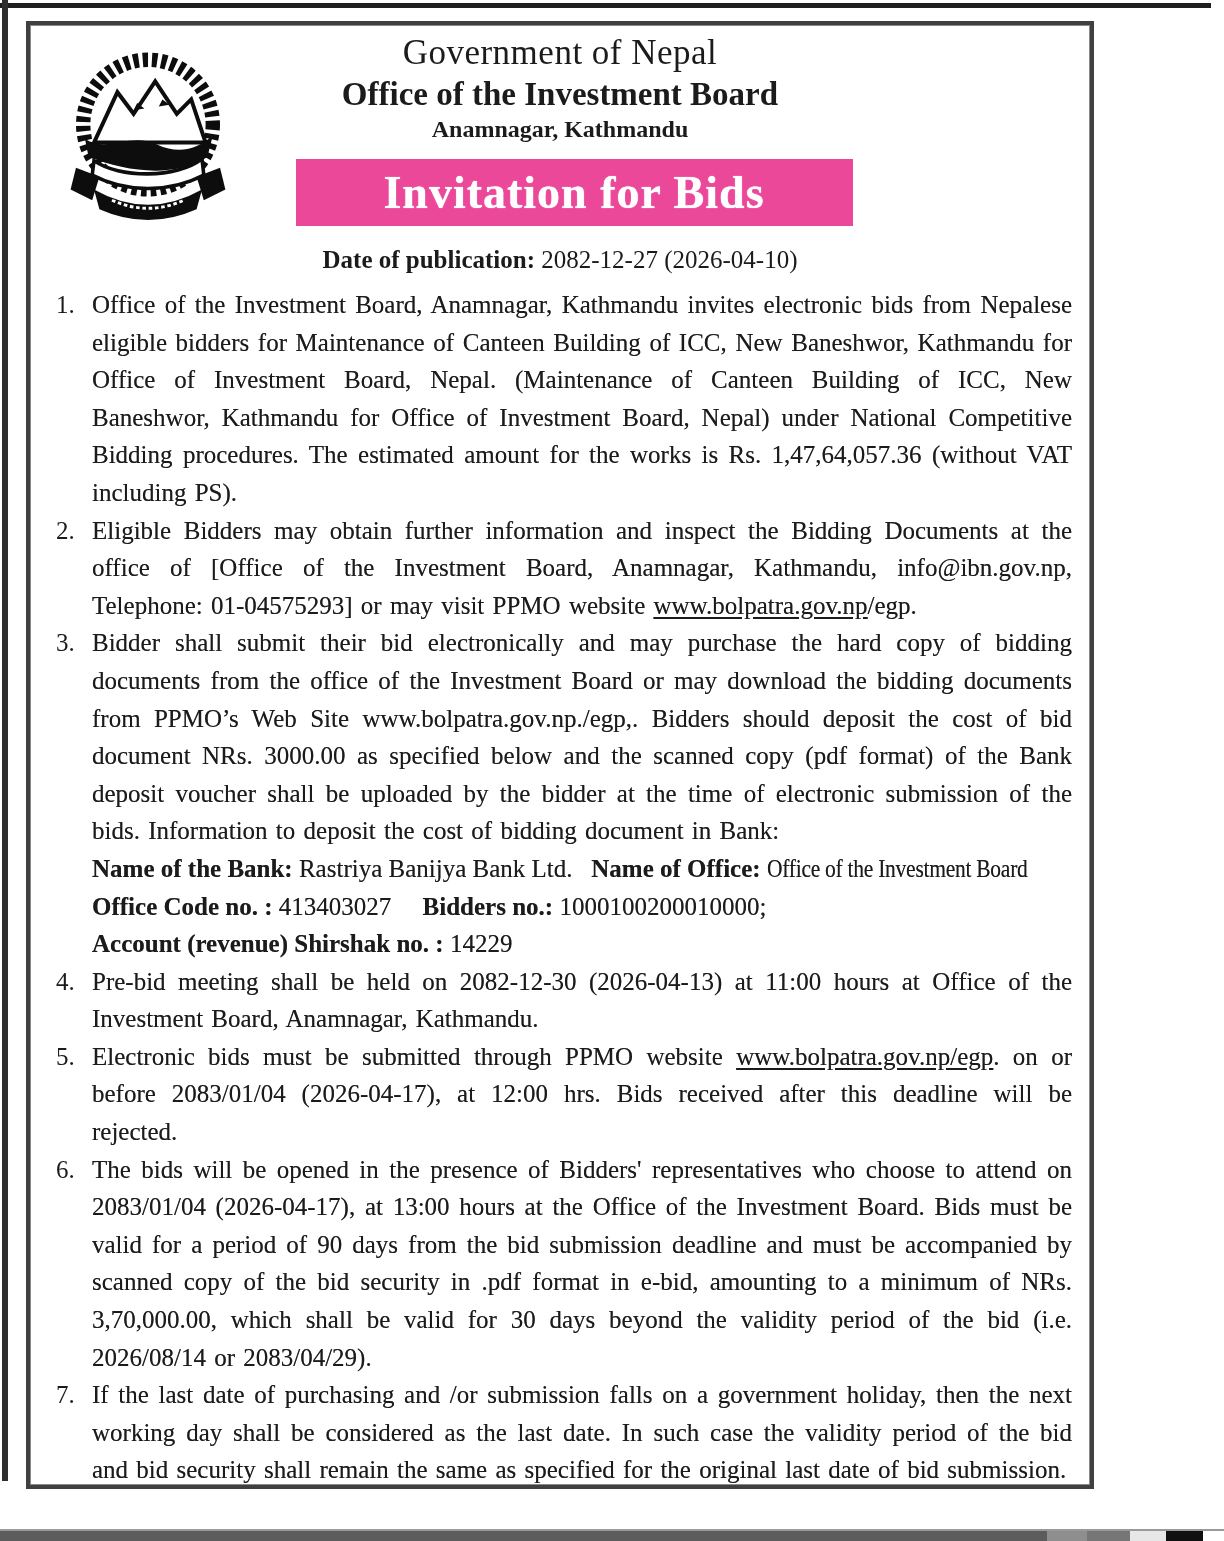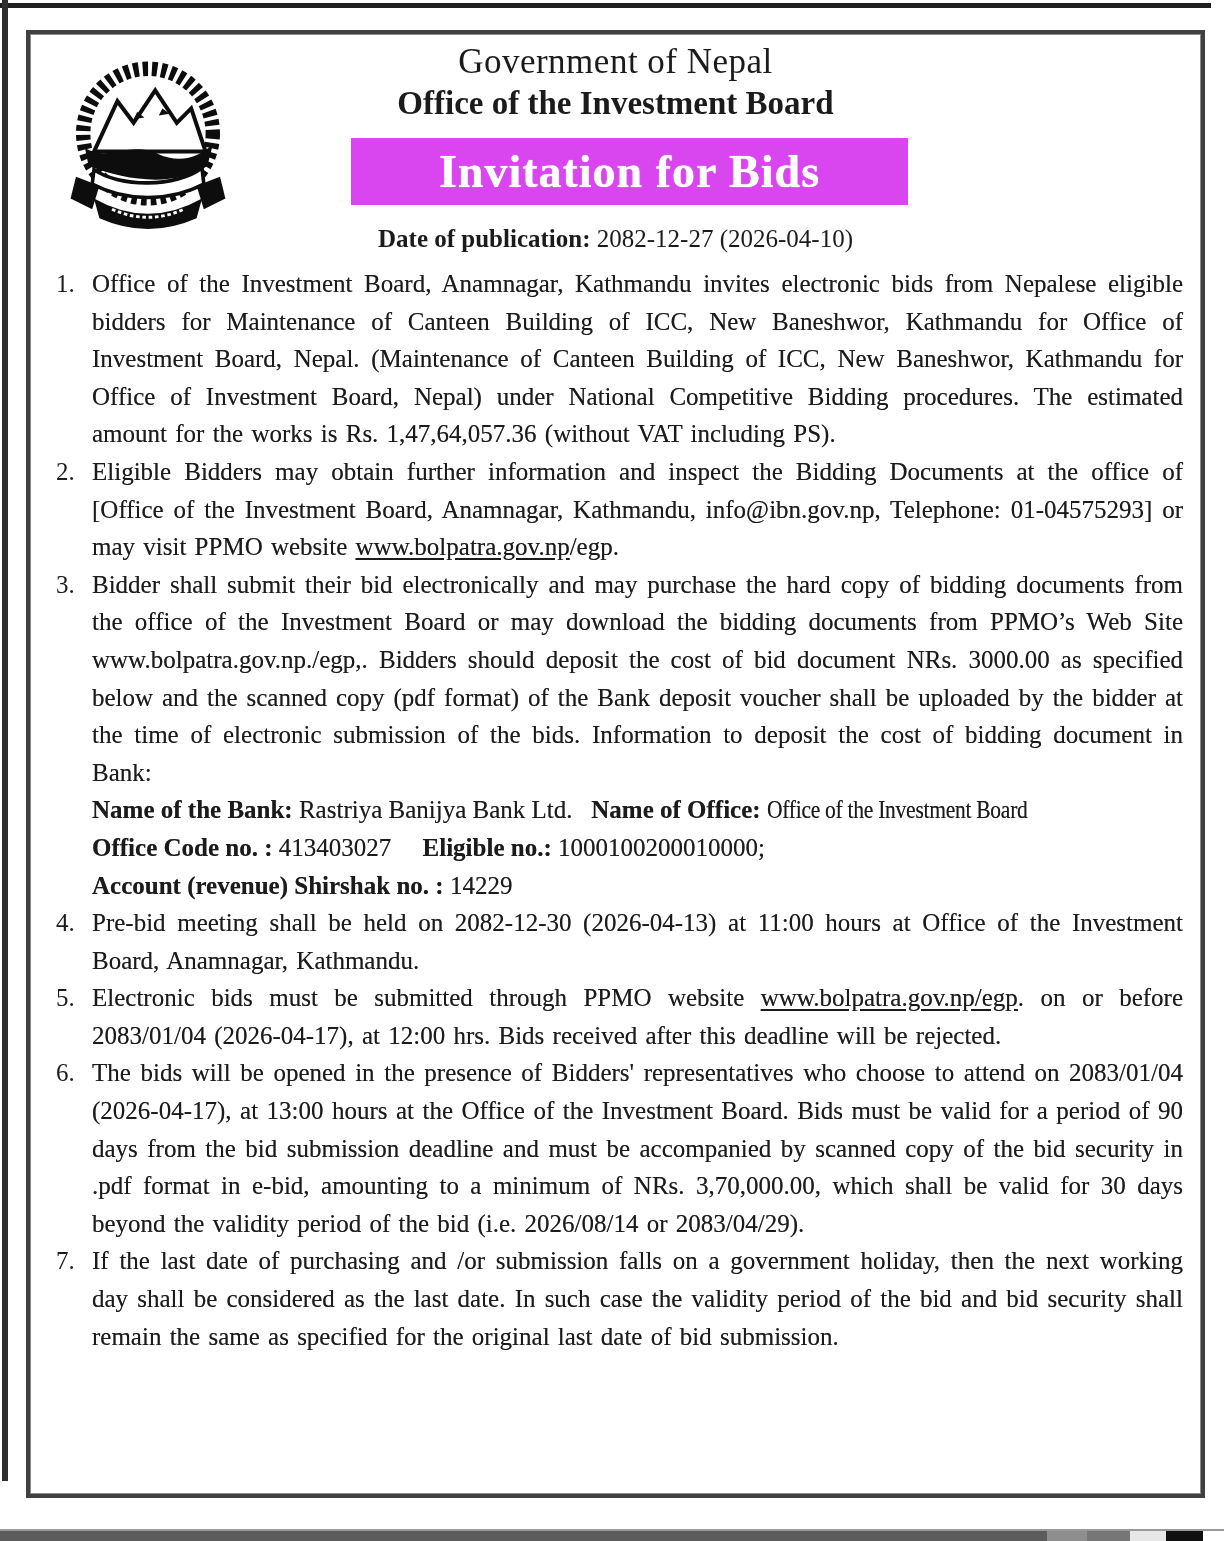--- a/index.html
+++ b/index.html
@@ -5,35 +5,35 @@
   html,body{margin:0;padding:0;}
   body{
     width:1224px;height:1541px;background:#ffffff;overflow:hidden;position:relative;
     font-family:"Liberation Serif","DejaVu Serif",serif;color:#1b1b1b;
     -webkit-font-smoothing:antialiased;
   }
   .top-rule{position:absolute;left:0;top:3px;width:1211px;height:5px;background:#1f1f1f;}
   .left-rule{position:absolute;left:2px;top:0;width:6px;height:1481px;background:#2e2e2e;}
 
   .frame{
-    position:absolute;left:26px;top:30px;width:1179px;height:1468px;box-sizing:border-box;
+    position:absolute;left:26px;top:21px;width:1068px;height:1468px;box-sizing:border-box;
     border:4px solid #404040;background:#ffffff;
     box-shadow:inset 0 0 0 1px #8a8a8a;
   }
 
   .emblem{position:absolute;left:28px;top:24px;width:180px;height:180px;}
   .emblem svg{width:100%;height:100%;}
 
   .hdr{text-align:center;}
   .hdr-gov{margin-top:8px;font-size:35px;font-weight:500;letter-spacing:.5px;}
   .hdr-office{margin-top:3px;font-size:33px;font-weight:bold;}
   .hdr-addr{margin-top:3px;font-size:24px;font-weight:bold;}
 
   .banner{
-    margin:16px auto 0 auto;width:557px;height:67px;background:#d946ef;
+    margin:16px auto 0 auto;width:557px;height:67px;background:#ec4899;
     transform:translateX(14px);
     display:flex;align-items:center;justify-content:center;
   }
   .banner span{color:#ffffff;font-size:46px;font-weight:bold;letter-spacing:1px;text-shadow:0 0 1px #fff;}
 
   .meta{ text-align:center;margin-top:14px;font-size:25px;line-height:34px;}
   .meta .lbl{font-weight:bold;}
   .meta .bidno{font-weight:bold;letter-spacing:-0.3px;}
   .meta2{margin-top:17px;}
 
@@ -76,20 +76,21 @@
       <path d="M20 62 C34 72 66 72 80 61 L81 70 C62 80 38 80 19 70 Z" fill="#ffffff" stroke="#0d0d0d" stroke-width="2"></path>
       <path d="M10 66 L23 71 L19 84 L7 78 Z" fill="#0d0d0d"></path>
       <path d="M90 66 L77 71 L81 84 L93 78 Z" fill="#0d0d0d"></path>
       <path d="M20 78 Q50 95 80 78 L77 89 Q50 101 23 89 Z" fill="#0d0d0d"></path>
       <path d="M30 84 Q50 93 70 84" fill="none" stroke="#ffffff" stroke-width="1.6" stroke-dasharray="2 1.5"></path>
     </svg>
   </div>
 
   <div class="hdr hdr-gov">Government of Nepal</div>
   <div class="hdr hdr-office">Office of the Investment Board</div>
+  <div class="hdr hdr-addr">Anamnagar, Kathmandu</div>
 
   <div class="banner">
     <span>Invitation for Bids</span>
   </div>
 
   <div class="meta meta2">
     <span class="lbl">Date of publication:</span>
     <span>2082-12-27 (2026-04-10)</span>
   </div>
 
@@ -104,21 +105,21 @@
         <div class="num">2.</div>
         <div class="txt">
           <div class="para"><span>Eligible Bidders may obtain further information and inspect the Bidding Documents at the office of [Office of the Investment Board, Anamnagar, Kathmandu, info@ibn.gov.np, Telephone: 01-04575293] or may visit PPMO website </span><span class="u">www.bolpatra.gov.np</span><span>/egp.</span></div>
         </div>
       </div>
       <div class="item">
         <div class="num">3.</div>
         <div class="txt">
           <div class="para"><span>Bidder shall submit their bid electronically and may purchase the hard copy of bidding documents from the office of the Investment Board or may download the bidding documents from PPMO’s Web Site www.bolpatra.gov.np./egp,. Bidders should deposit the cost of bid document NRs. 3000.00 as specified below and the scanned copy (pdf format) of the Bank deposit voucher shall be uploaded by the bidder at the time of electronic submission of the bids. Information to deposit the cost of bidding document in Bank:</span></div>
           <div class="subline"><span class="b">Name of the Bank: </span><span>Rastriya Banijya Bank Ltd.  </span><span class="b">Name of Office: </span><span class="cond">Office of the Investment Board</span></div>
-          <div class="subline"><span class="b">Office Code no. : </span><span>413403027  </span><span class="b">Eligible no.: </span><span>1000100200010000;</span></div>
+          <div class="subline"><span class="b">Office Code no. : </span><span>413403027  </span><span class="b">Bidders no.: </span><span>1000100200010000;</span></div>
           <div class="subline"><span class="b">Account (revenue) Shirshak no. : </span><span>14229</span></div>
         </div>
       </div>
       <div class="item">
         <div class="num">4.</div>
         <div class="txt">
           <div class="para"><span>Pre-bid meeting shall be held on 2082-12-30 (2026-04-13) at 11:00 hours at Office of the Investment Board, Anamnagar, Kathmandu.</span></div>
         </div>
       </div>
       <div class="item">

